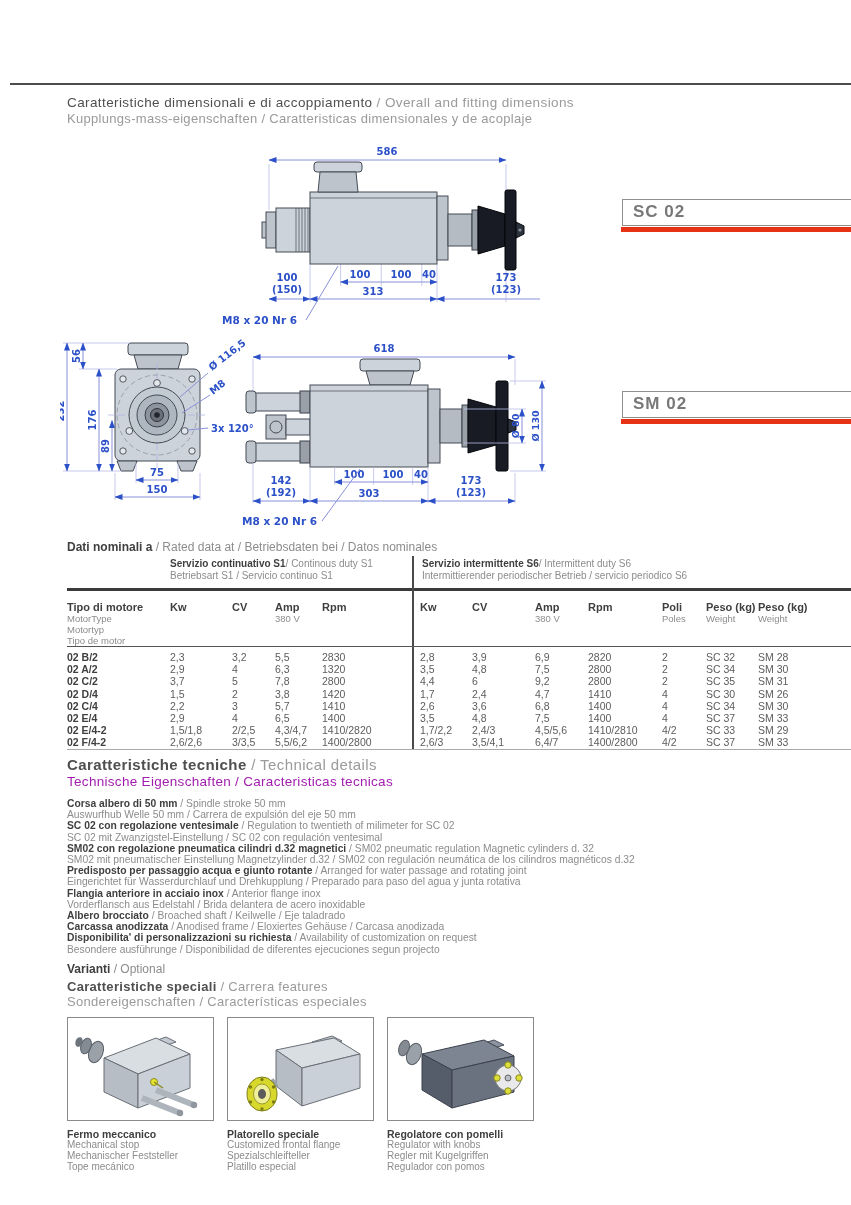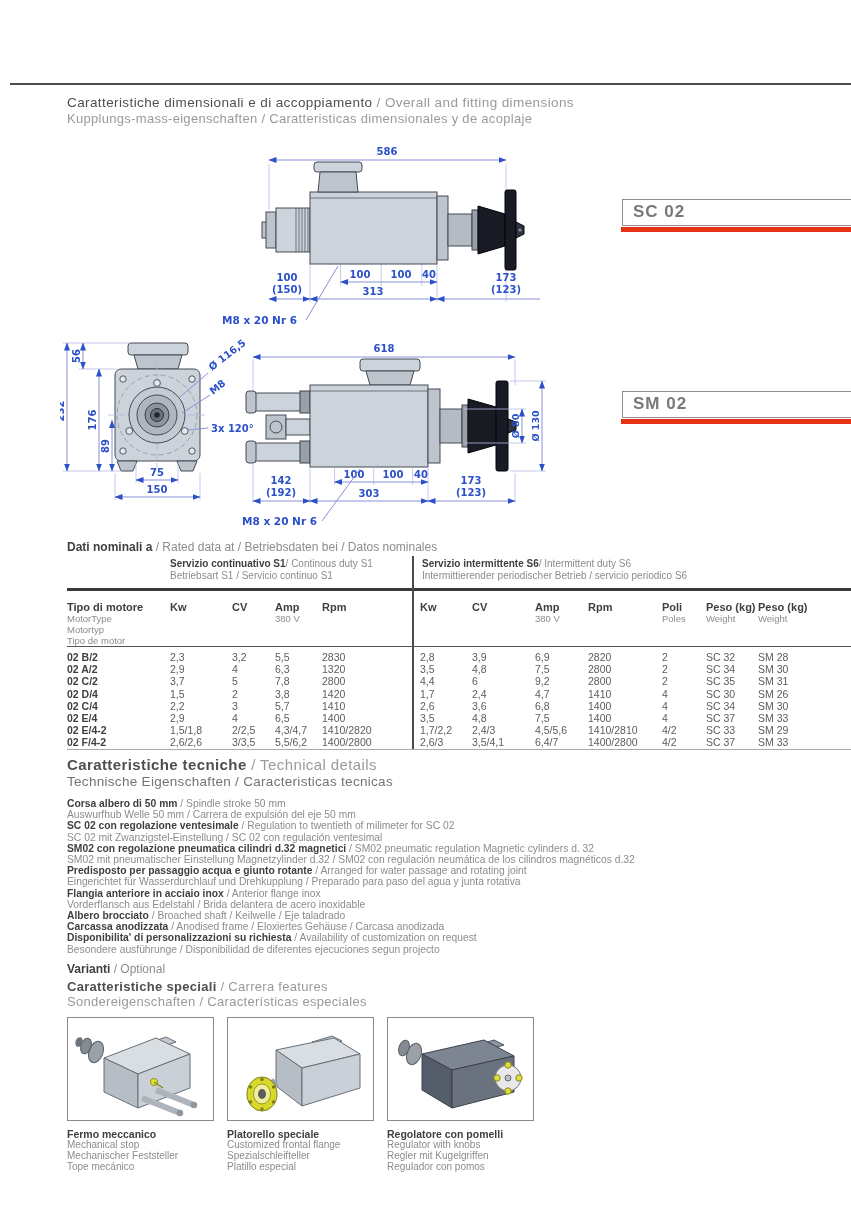--- a/index.html
+++ b/index.html
@@ -59,21 +59,21 @@
   .th .thb { display:block; font-weight:bold; line-height:11px;margin-top:8px; }
   .th .ths { display:block; font-weight:normal; color:#8c8c8c; font-size:9.5px; line-height:11px; }
   .padg2 { padding-left:8px; }
   .td  { font-size:10.5px; line-height:12.2px; color:#5c5c5c; white-space:nowrap; }
   .tdm { font-weight:bold; color:#3f3f3f; }
   .td.g2 { padding-left:8px; }
 
   
   .tech-heading { left:67px; top:756px; font-size:15px; letter-spacing:.4px; color:#9a9a9a; }
   .tech-heading b { color:#4f4f4f; }
-  .tech-sub { left:67px; top:774px; font-size:13.5px; letter-spacing:.3px; color:#737373; }
+  .tech-sub { left:67px; top:774px; font-size:13.5px; letter-spacing:.3px; color:#a21caf; }
   .tech-items { left:67px; top:798px; width:720px; }
   .tl1 { font-size:10.3px; line-height:11.2px; color:#8c8c8c; }
   .tl1 b { color:#3f3f3f; }
   .tl2 { font-size:10.3px; line-height:11.2px; color:#8c8c8c; }
 
   
   .varianti { left:67px; top:962px; font-size:12px; color:#8c8c8c; }
   .varianti b { color:#3f3f3f; }
   .special  { left:67px; top:979px; font-size:13px; letter-spacing:.3px; color:#9a9a9a; }
   .special b { color:#4f4f4f; }

